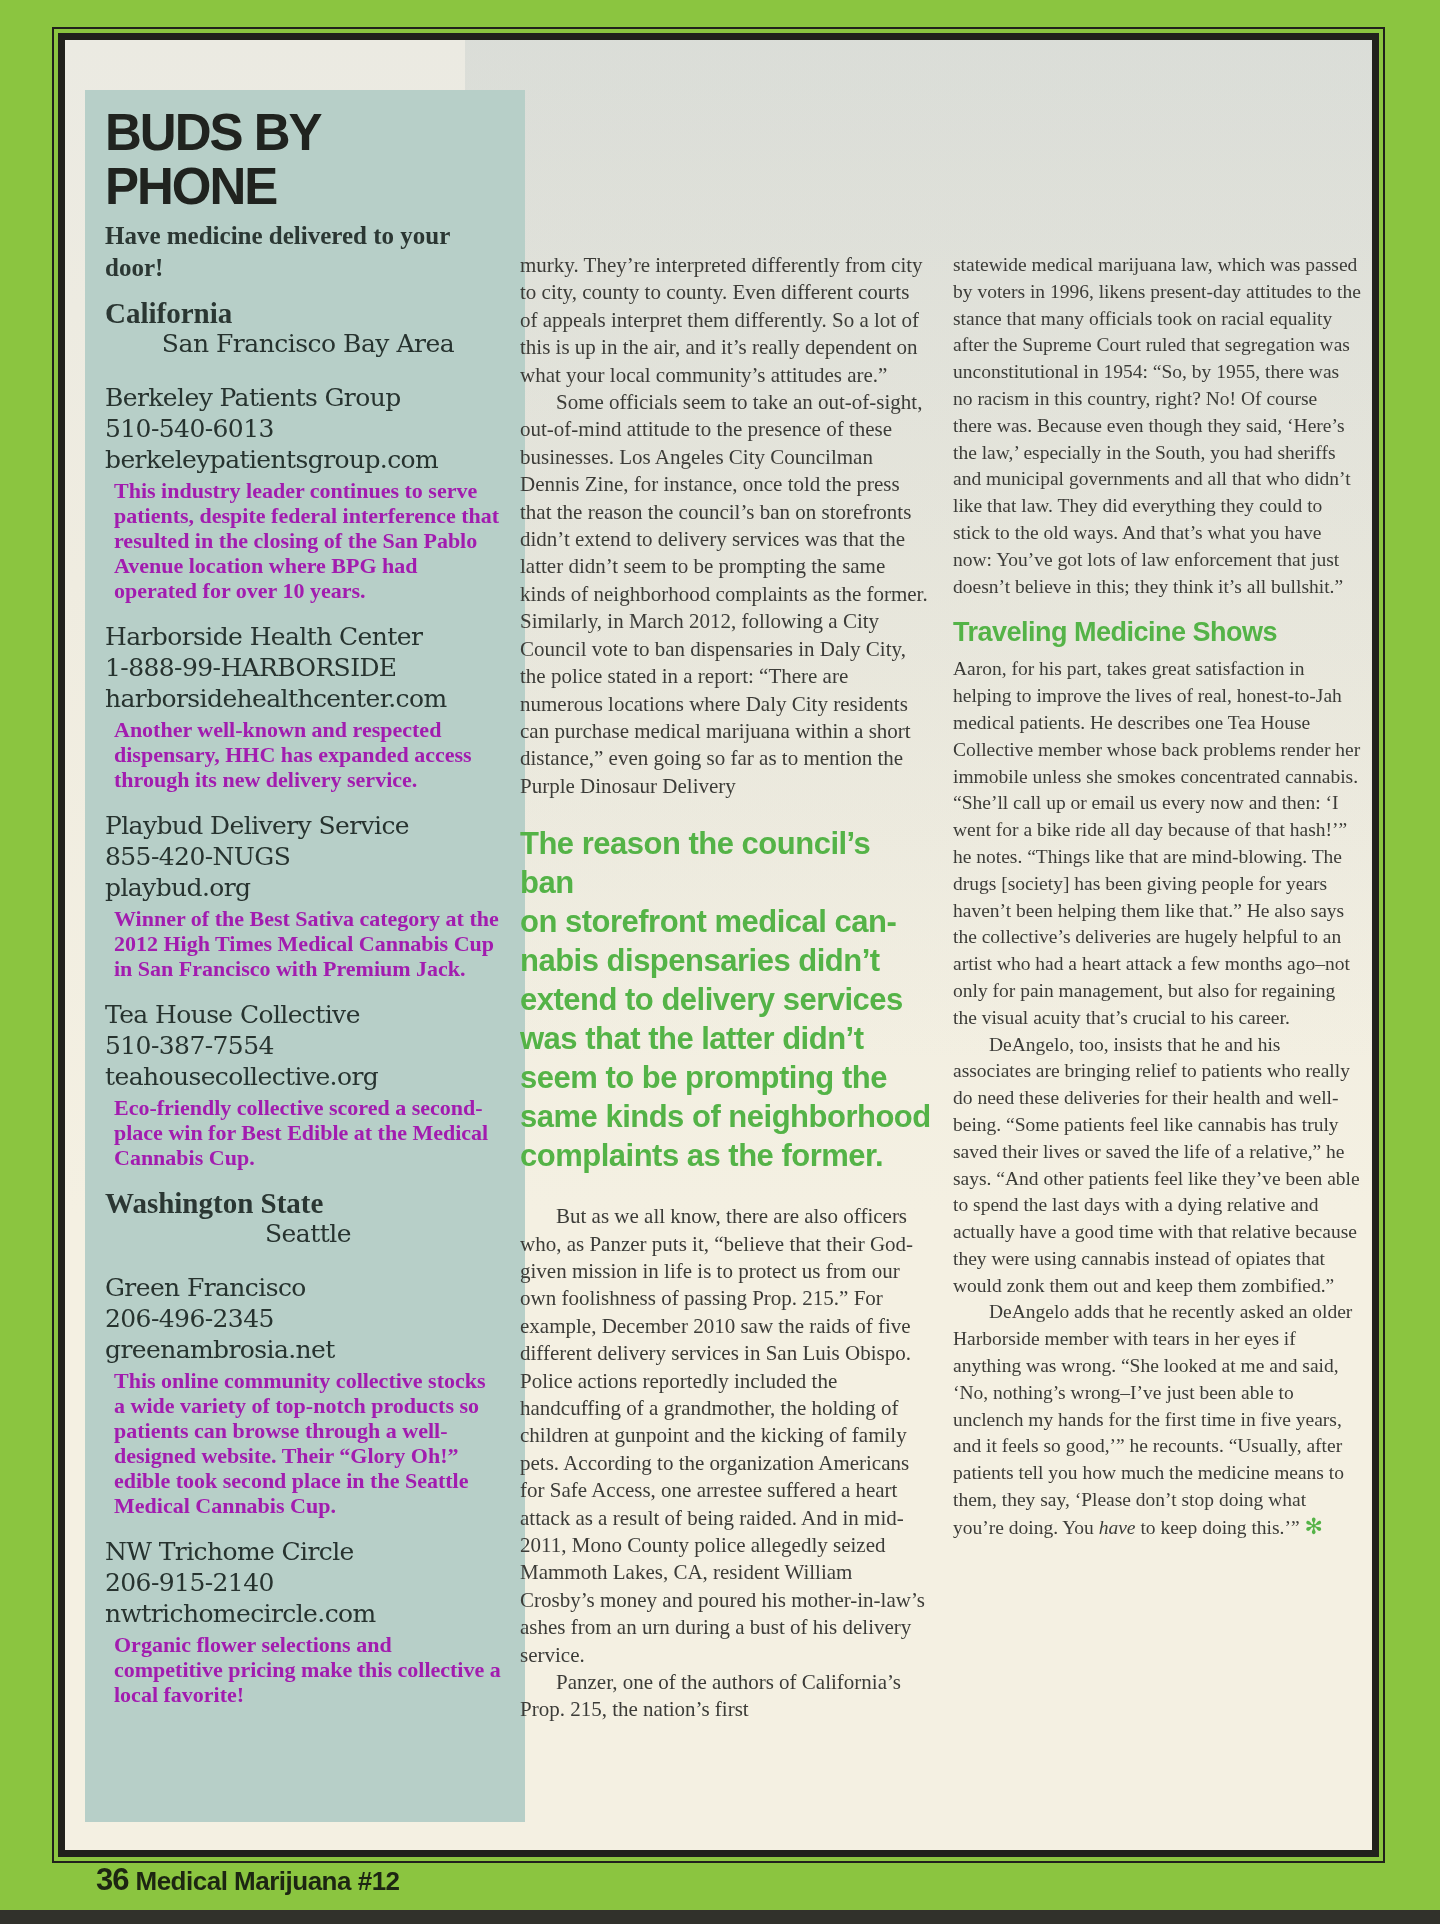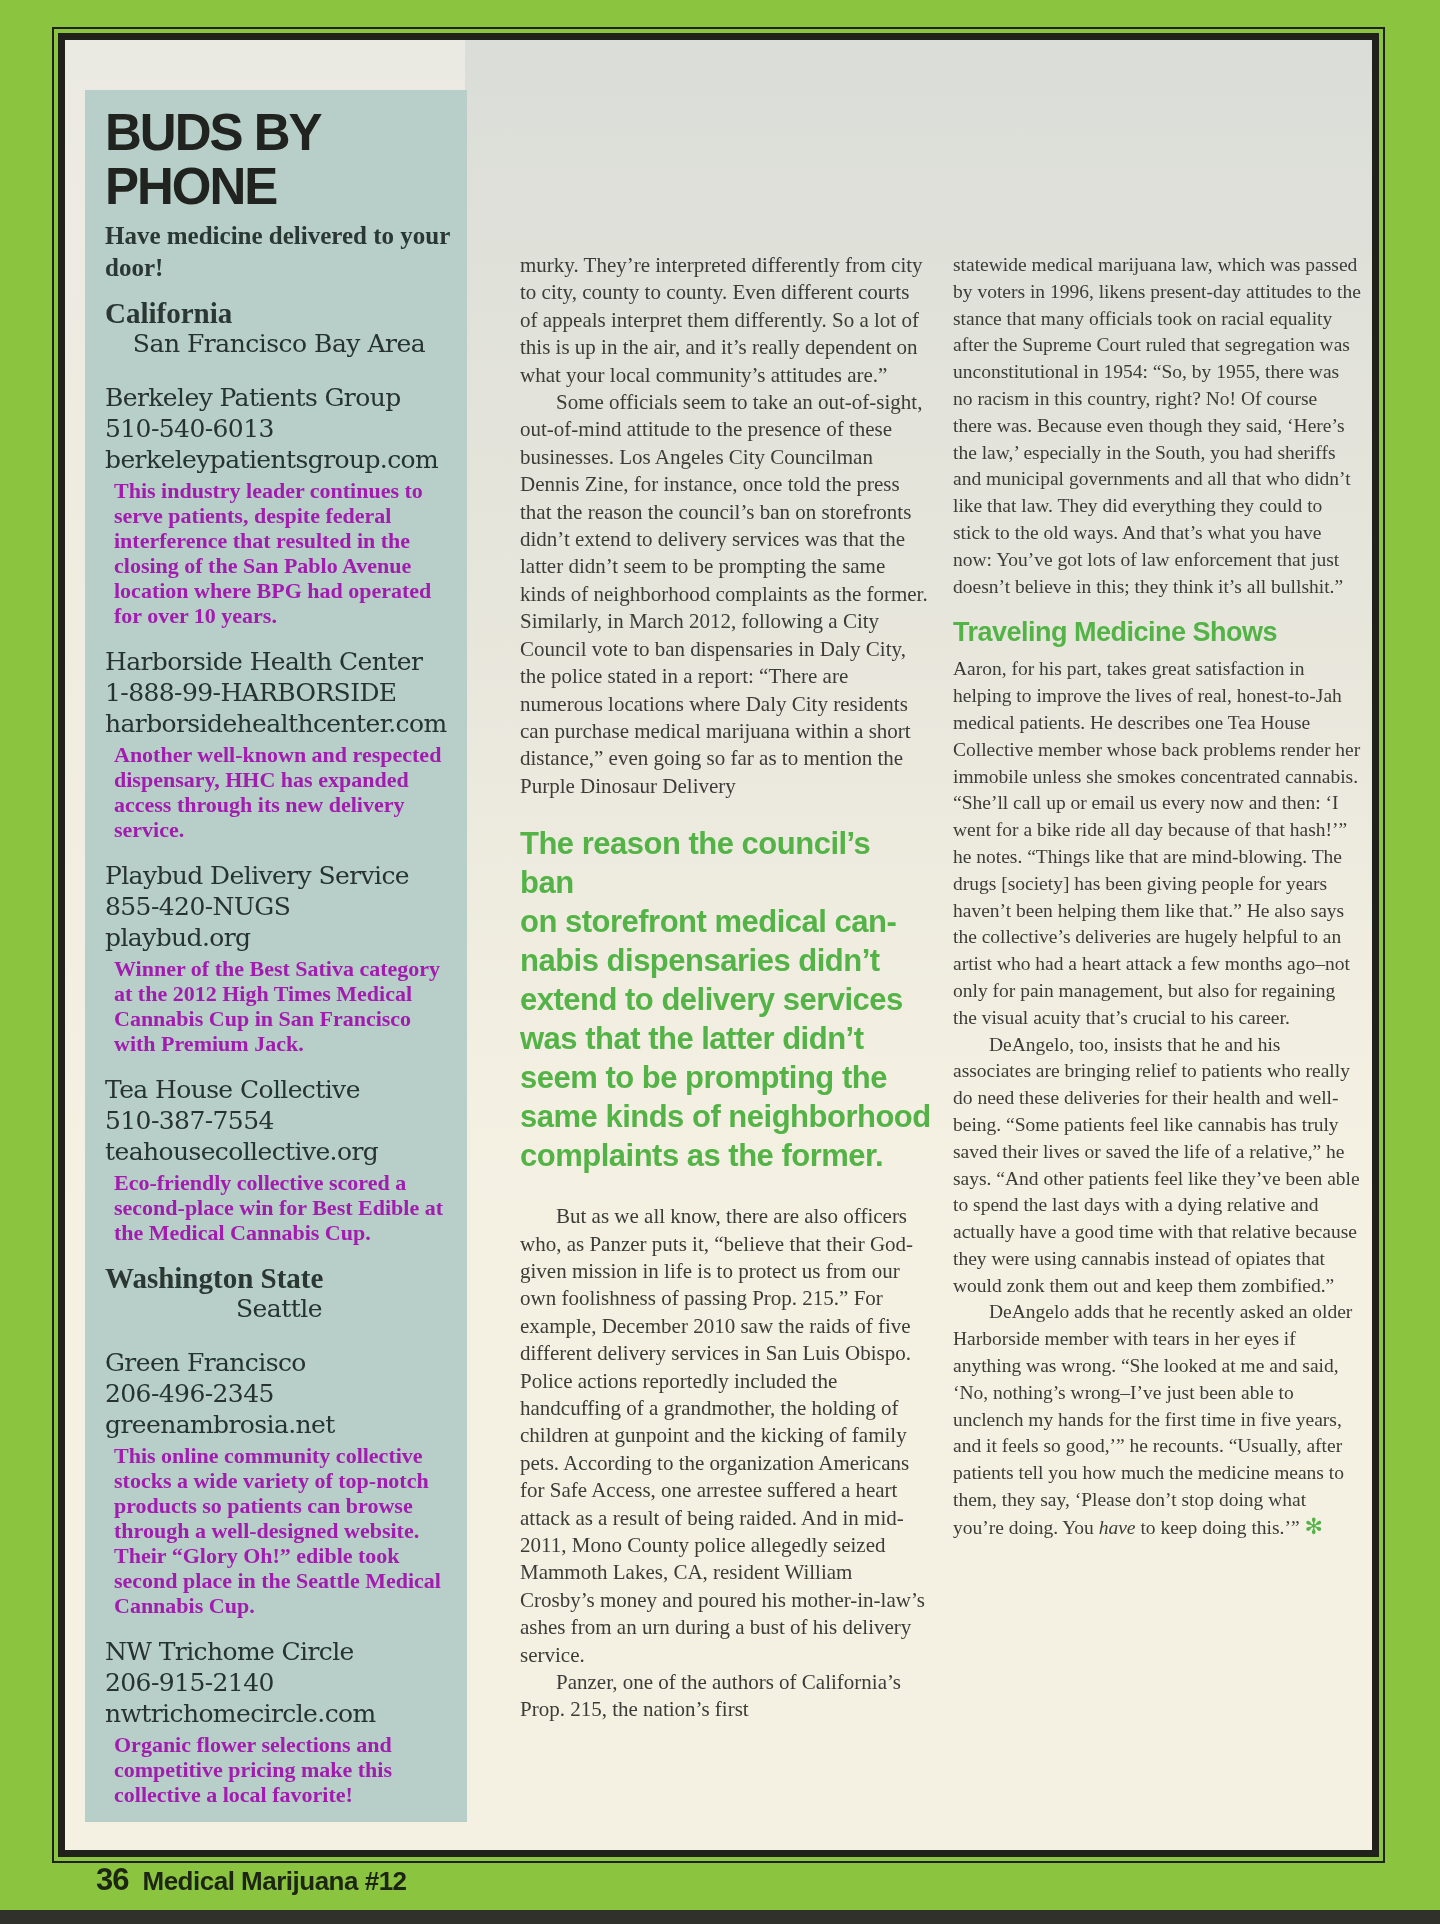--- a/index.html
+++ b/index.html
@@ -14,21 +14,21 @@
     background:linear-gradient(180deg,#ebeae2 0%,#efece0 30%,var(--paper-cream,#f4f0e2) 65%);
     border:7px solid #21211c;
     outline:2px solid #21211c;outline-offset:4px;
   }
   .ghost{
     position:absolute;left:400px;top:0;right:0;height:1250px;pointer-events:none;
     background:linear-gradient(180deg,rgba(160,176,180,.22),rgba(160,176,180,.08) 55%,rgba(160,176,180,0) 82%);
   }
   
   .sidebar{
-    position:absolute;left:20px;top:50px;width:382px;height:1732px;
+    position:absolute;left:20px;top:50px;width:440px;height:1732px;
     box-sizing:border-box;padding:16px 14px 18px 20px;
     background:var(--sidebar-teal,#b7cfc8);color:#27332f;
   }
   .sidebar-title{
     font-family:"Liberation Sans",sans-serif;font-weight:700;
     font-size:51px;line-height:54px;letter-spacing:-2px;color:#20231f;margin:0 0 6px;
   }
   .tagline{font-weight:700;font-size:25px;line-height:32px;margin:0 0 10px;color:#2b3733;}
   .region{font-size:29px;line-height:30px;font-weight:700;margin:14px 0 0;color:#2b3733;}
   .city{font-family:"DejaVu Serif",serif;font-size:25px;line-height:32px;letter-spacing:-.5px;margin:0 0 22px;text-align:center;}
@@ -48,21 +48,21 @@
   }
   .subhead{
     font-family:"Liberation Sans",sans-serif;font-weight:700;
     font-size:27px;line-height:32px;letter-spacing:-.5px;
     color:var(--accent-green,#56b347);margin:16px 0 8px;
   }
   .leaf{color:var(--accent-green,#56b347);font-family:"DejaVu Sans",sans-serif;font-size:22px;}
   em{font-style:italic;}
   
   .footer{
-    position:absolute;left:96px;top:1862px;display:flex;align-items:baseline;gap:14px;
+    position:absolute;left:96px;top:1862px;display:flex;align-items:baseline;gap:7px;
     font-family:"Liberation Sans",sans-serif;font-weight:700;color:#1d2612;
   }
   .footer .pageno{font-size:31px;letter-spacing:-1px;}
   .footer .mag{font-size:26px;letter-spacing:-.5px;}
   .scan-edge{position:absolute;left:0;bottom:0;width:100%;height:14px;background:#31312b;}
 </style>
 </head>
 <body>
 
 <div class="page">

